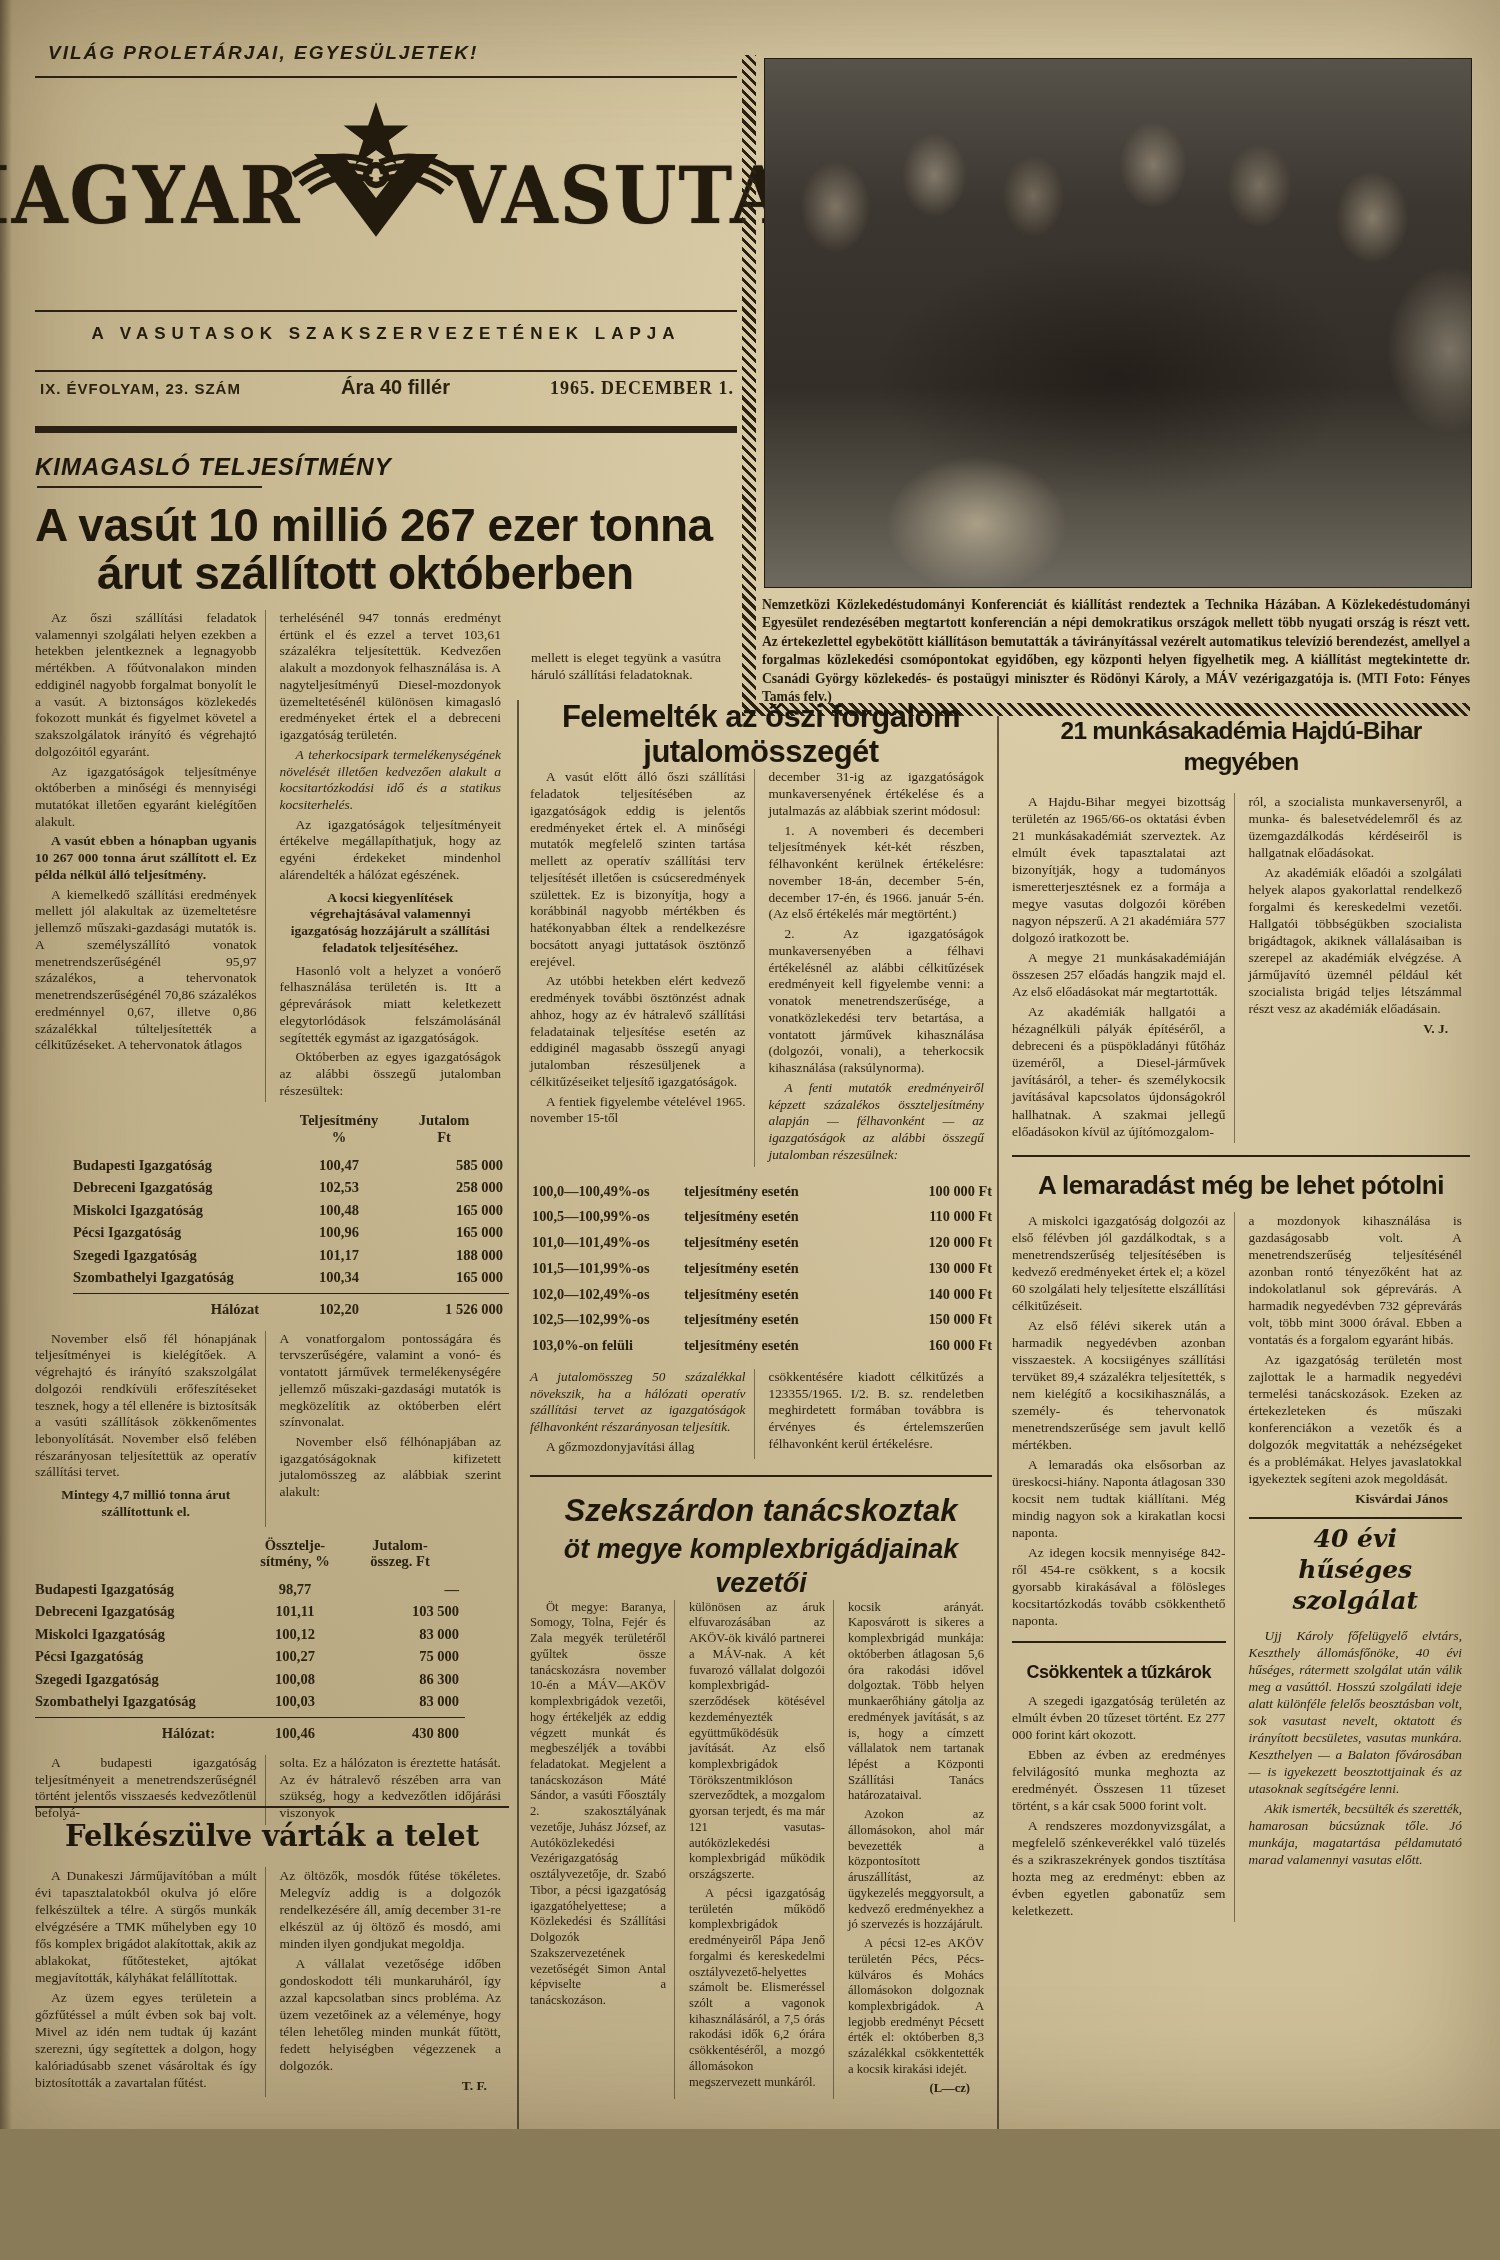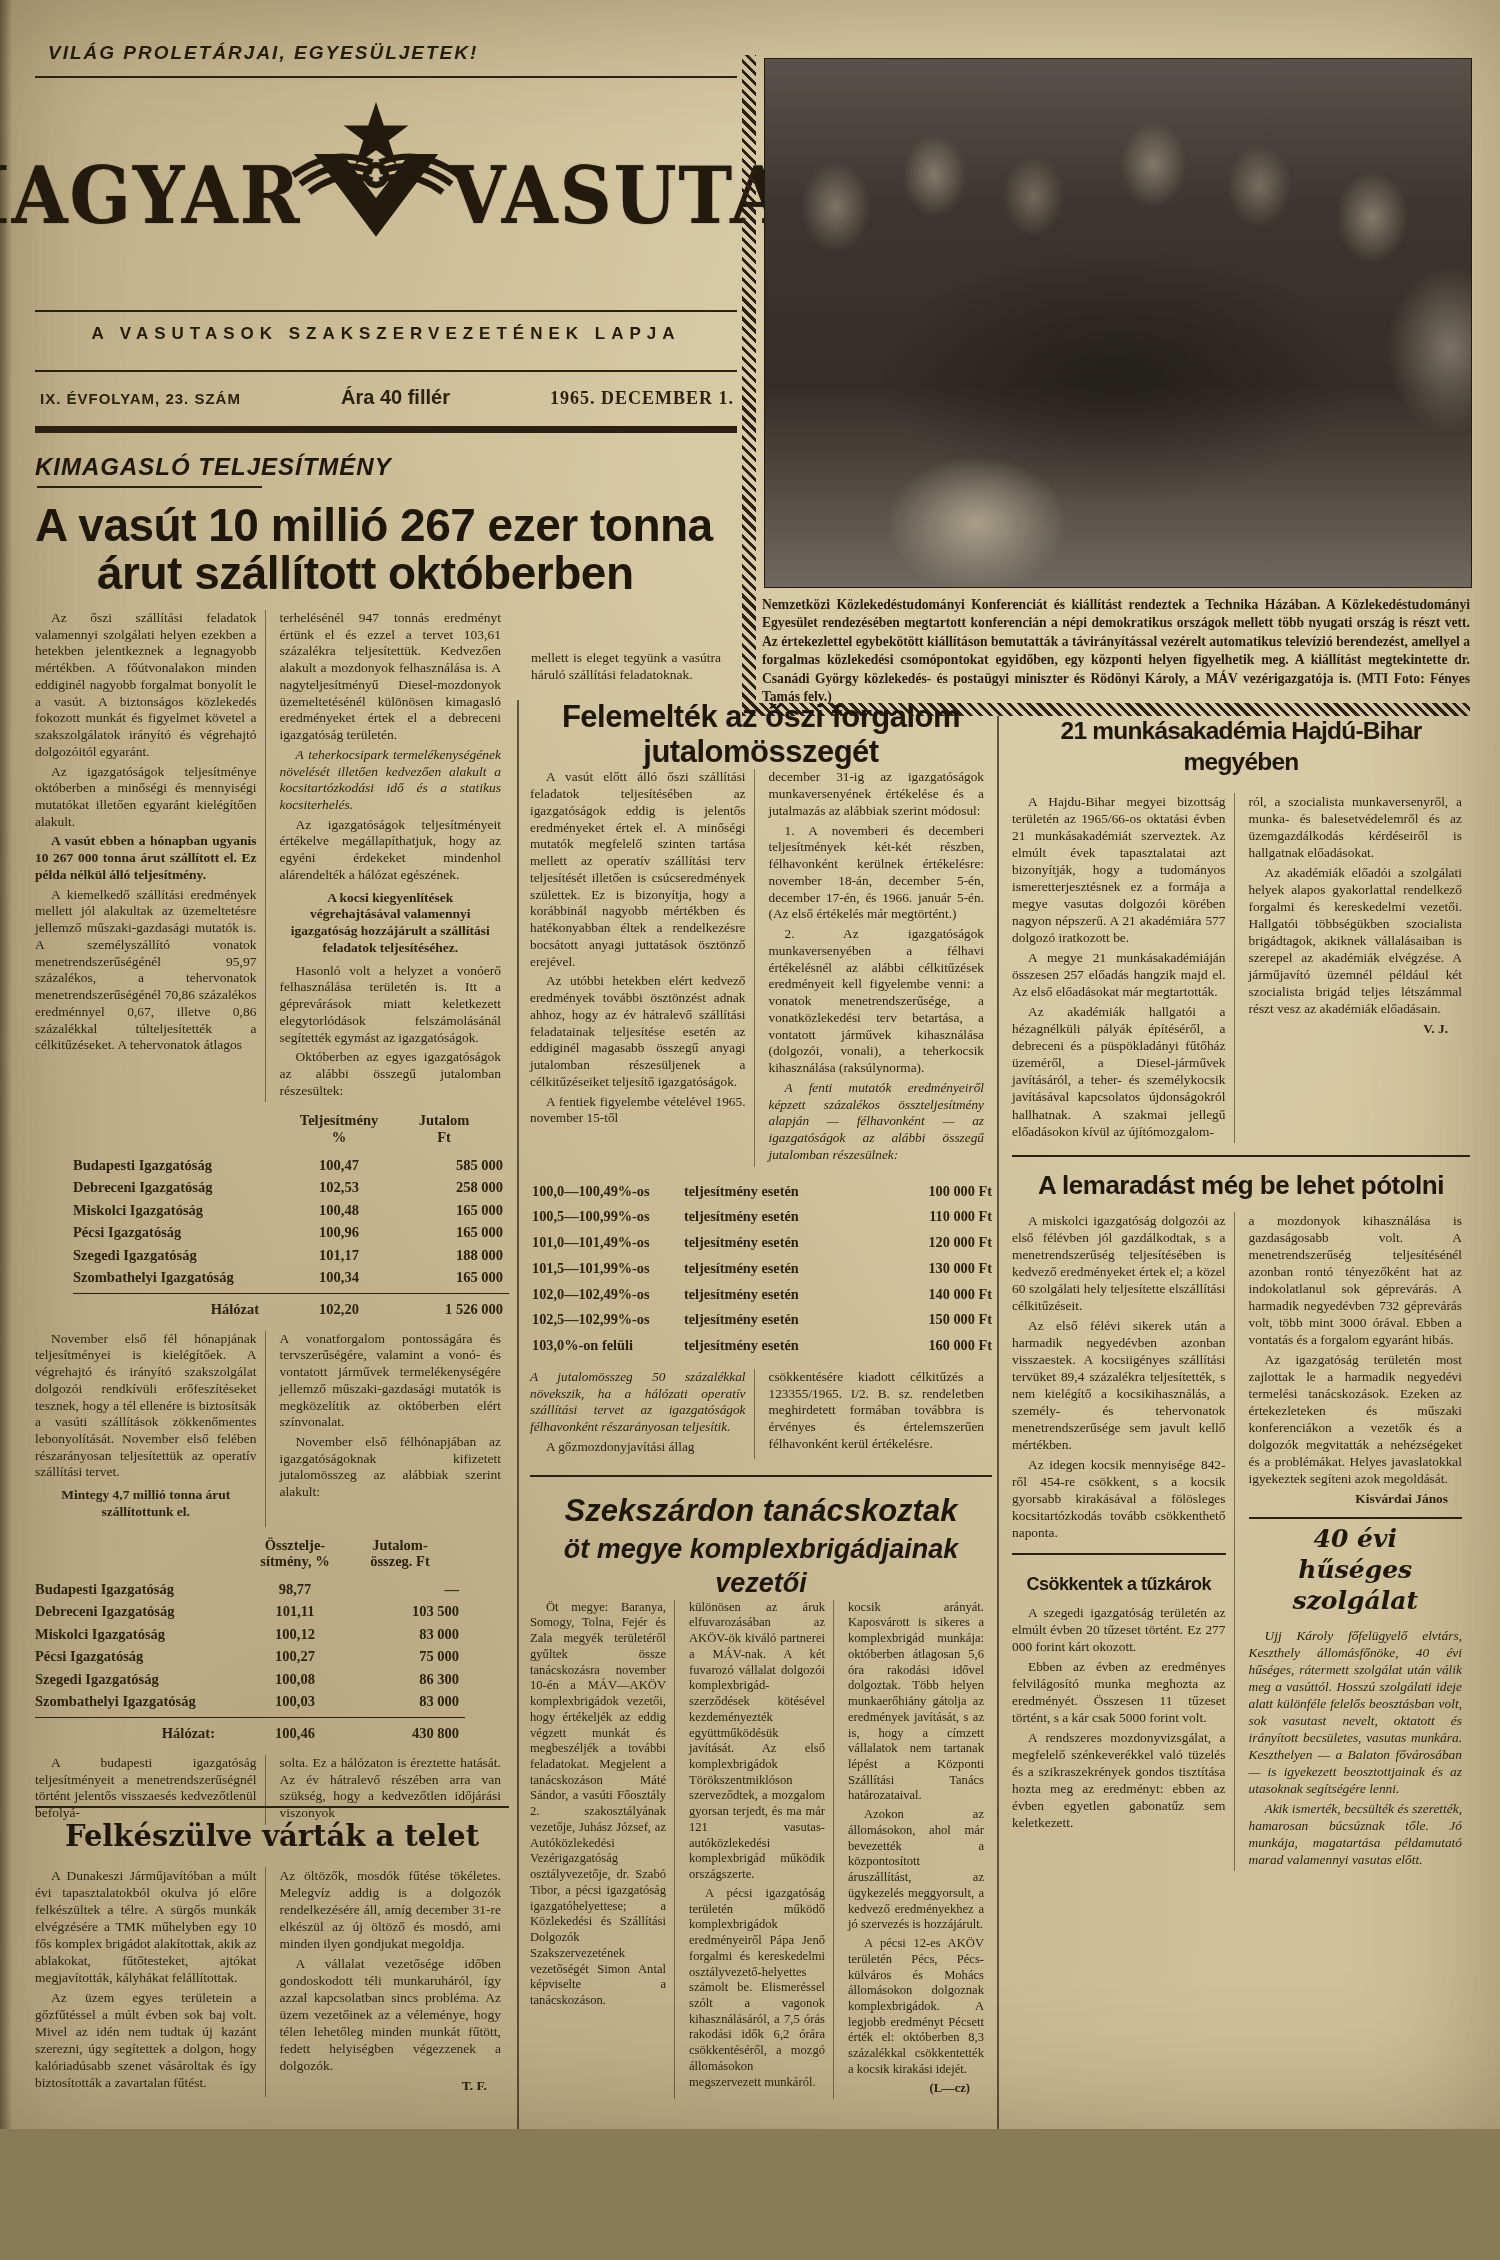--- a/index.html
+++ b/index.html
@@ -21,21 +21,21 @@
     font-size:19px;letter-spacing:2px;color:#241c0e;}
   .hrule{position:absolute;background:#2a2114;}
   .brand{position:absolute;left:35px;top:88px;width:702px;height:212px;
     display:flex;align-items:center;justify-content:center;}
   .brand-word{font-family:"DejaVu Serif",serif;font-weight:bold;font-size:72px;
     letter-spacing:2px;color:#211a0d;transform:scaleY(1.1);text-shadow:0 0 1px rgba(30,20,5,.8);}
   .emblem{margin:0 -16px;transform:translateY(-16px);}
   .subtitle{position:absolute;left:35px;top:324px;width:702px;text-align:center;
     font-family:"Liberation Sans",sans-serif;font-weight:bold;font-size:17px;
     letter-spacing:6px;color:#241c0e;}
-  .issue{position:absolute;left:40px;top:386px;width:694px;display:flex;
+  .issue{position:absolute;left:40px;top:376px;width:694px;display:flex;
     justify-content:space-between;align-items:baseline;}
   .issue .vol{font-family:"Liberation Sans",sans-serif;font-weight:bold;font-size:15px;letter-spacing:1px;}
   .issue .price{font-family:"Liberation Sans",sans-serif;font-weight:bold;font-size:20px;}
   .issue .date{font-weight:bold;font-size:18px;letter-spacing:1px;}
 
   
   .hatch{position:absolute;background:repeating-linear-gradient(45deg,#2a2114 0 3px,rgba(0,0,0,0) 3px 7px);}
   .photo{position:absolute;left:764px;top:58px;width:706px;height:528px;border:1px solid #241c0e;
     background-color:#45403a;
     background-image:
@@ -432,20 +432,21 @@
         </div>
     </div>
     <div class="rrule"></div>
 
     <h2 class="lema-h h-sans">A lemaradást még be lehet pótolni</h2>
     <div class="cols">
       <div class="col">
         <div>
             <p class="bp">A miskolci igazgatóság dolgozói az első félévben jól gazdálkodtak, s a menetrendszerűség teljesítésében is kedvező eredményeket értek el; a közel 60 szolgálati hely teljesítette elszállítási célkitűzéseit.</p>
             <p class="bp">Az első félévi sikerek után a harmadik negyedévben azonban visszaestek. A kocsiigényes szállítási tervüket 89,4 százalékra teljesítették, s nem kielégítő a kocsikihasználás, a személy- és tehervonatok menetrendszerűsége sem javult kellő mértékben.</p>
+            <p class="bp">A lemaradás oka elsősorban az üreskocsi-hiány. Naponta átlagosan 330 kocsit nem tudtak kiállítani. Még mindig nagyon sok a kirakatlan kocsi naponta.</p>
             <p class="bp">Az idegen kocsik mennyisége 842-ről 454-re csökkent, s a kocsik gyorsabb kirakásával a fölösleges kocsitartózkodás tovább csökkenthető naponta.</p>
           </div>
         <div class="tuz-block">
           <h3 class="tuz-h h-sans">Csökkentek a tűzkárok</h3>
           <div>
               <p class="bp">A szegedi igazgatóság területén az elmúlt évben 20 tűzeset történt. Ez 277 000 forint kárt okozott.</p>
               <p class="bp">Ebben az évben az eredményes felvilágosító munka meghozta az eredményét. Összesen 11 tűzeset történt, s a kár csak 5000 forint volt.</p>
               <p class="bp">A rendszeres mozdonyvizsgálat, a megfelelő szénkeverékkel való tüzelés és a szikraszekrények gondos tisztítása hozta meg az eredményt: ebben az évben egyetlen gabonatűz sem keletkezett.</p>
             </div>
         </div>

